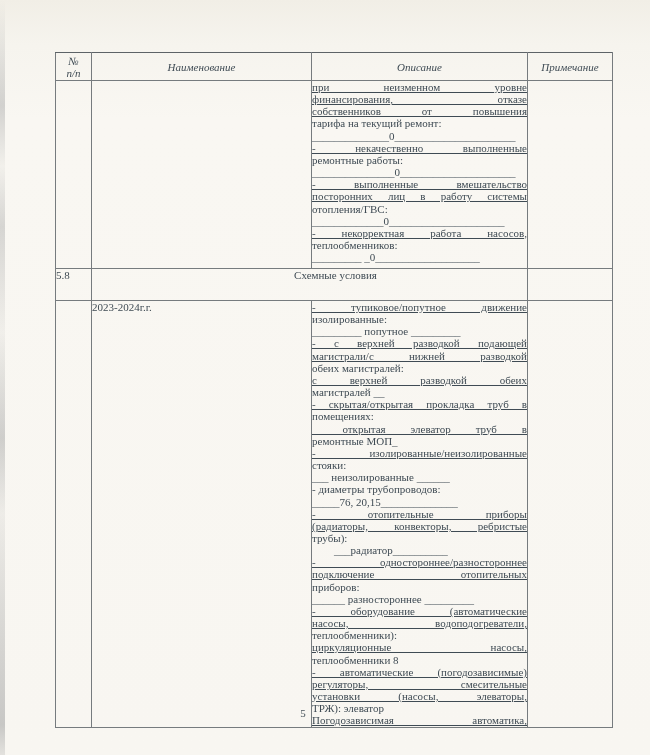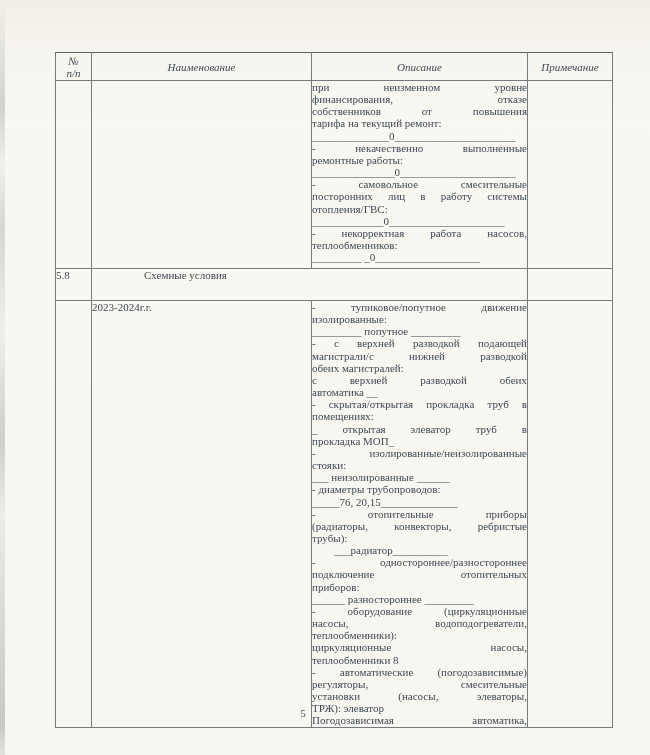--- a/index.html
+++ b/index.html
@@ -29,23 +29,23 @@
     border-top:1.5px solid #5d6367;
     font-style:italic;text-align:center;vertical-align:middle;
     line-height:12px;height:25px;padding:1px 0;
   }
   tr.row-cont{height:188px;}
   tr.row-sect{height:32px;}
   tr.row-main{height:427px;}
   .num-cell{padding:1px 1px 0 5px;line-height:13px;}
   .name-cell{padding:2px 2px 0 6px;line-height:13px;}
   .desc-cell{padding:3px 5px 0 4px;}
-  .sect-cell{text-indent:52px;line-height:13.5px;vertical-align:middle;padding:0;}
+  .sect-cell{text-align:center;text-indent:52px;line-height:13.5px;vertical-align:middle;padding:0;}
   .line{line-height:12.15px;white-space:pre-wrap;}
-  .line.just{text-align:justify;text-align-last:justify;}
+  .line.just{text-align:justify;text-align-last:justify;text-decoration:underline;}
   .line.plain{text-align:center;text-align-last:left;}
   .pageno{position:absolute;left:293px;top:707px;width:20px;text-align:center;font-size:11px;color:#46525a;}
 </style>
 </head>
 <body>
 
 <div class="edge-artifact"></div>
 
 <table class="doc">
   <colgroup>
@@ -69,21 +69,21 @@
     <td class="name-cell"></td>
     <td class="desc-cell">
           <div class="line just">при неизменном уровне</div>
           <div class="line just">финансирования, отказе</div>
           <div class="line just">собственников от повышения</div>
           <div class="line plain">тарифа на текущий ремонт:</div>
           <div class="line plain">______________0______________________</div>
           <div class="line just">- некачественно выполненные</div>
           <div class="line plain">ремонтные работы:</div>
           <div class="line plain">_______________0_____________________</div>
-          <div class="line just">- самовольное смесительные</div>
+          <div class="line just">- выполненные вмешательство</div>
           <div class="line just">посторонних лиц в работу системы</div>
           <div class="line plain">отопления/ГВС:</div>
           <div class="line plain">_____________0_____________________</div>
           <div class="line just">- некорректная работа насосов,</div>
           <div class="line plain">теплообменников:</div>
           <div class="line plain">_________ _0___________________</div>
         </td>
     <td></td>
   </tr>
   <tr class="row-sect">
@@ -95,39 +95,39 @@
     <td class="num-cell"></td>
     <td class="name-cell">2023-2024г.г.</td>
     <td class="desc-cell">
           <div class="line just">- тупиковое/попутное движение</div>
           <div class="line plain">изолированные:</div>
           <div class="line plain">_________ попутное _________</div>
           <div class="line just">- с верхней разводкой подающей</div>
           <div class="line just">магистрали/с нижней разводкой</div>
           <div class="line plain">обеих магистралей:</div>
           <div class="line just">с верхней разводкой обеих</div>
-          <div class="line plain">автоматика __</div>
+          <div class="line plain">магистралей __</div>
           <div class="line just">- скрытая/открытая прокладка труб в</div>
           <div class="line plain">помещениях:</div>
           <div class="line just">_ открытая элеватор труб в</div>
-          <div class="line plain">прокладка МОП_</div>
+          <div class="line plain">ремонтные МОП_</div>
           <div class="line just">- изолированные/неизолированные</div>
           <div class="line plain">стояки:</div>
           <div class="line plain">___ неизолированные ______</div>
           <div class="line plain">- диаметры трубопроводов:</div>
           <div class="line plain">_____76, 20,15______________</div>
           <div class="line just">- отопительные приборы</div>
           <div class="line just">(радиаторы, конвекторы, ребристые</div>
           <div class="line plain">трубы):</div>
           <div class="line plain">        ___радиатор__________</div>
           <div class="line just">- одностороннее/разностороннее</div>
           <div class="line just">подключение отопительных</div>
           <div class="line plain">приборов:</div>
           <div class="line plain">______ разностороннее _________</div>
-          <div class="line just">- оборудование (циркуляционные</div>
+          <div class="line just">- оборудование (автоматические</div>
           <div class="line just">насосы, водоподогреватели,</div>
           <div class="line plain">теплообменники):</div>
           <div class="line just">циркуляционные насосы,</div>
           <div class="line plain">теплообменники 8</div>
           <div class="line just">- автоматические (погодозависимые)</div>
           <div class="line just">регуляторы, смесительные</div>
           <div class="line just">установки (насосы, элеваторы,</div>
           <div class="line plain">ТРЖ): элеватор</div>
           <div class="line just">Погодозависимая автоматика,</div>
         </td>

